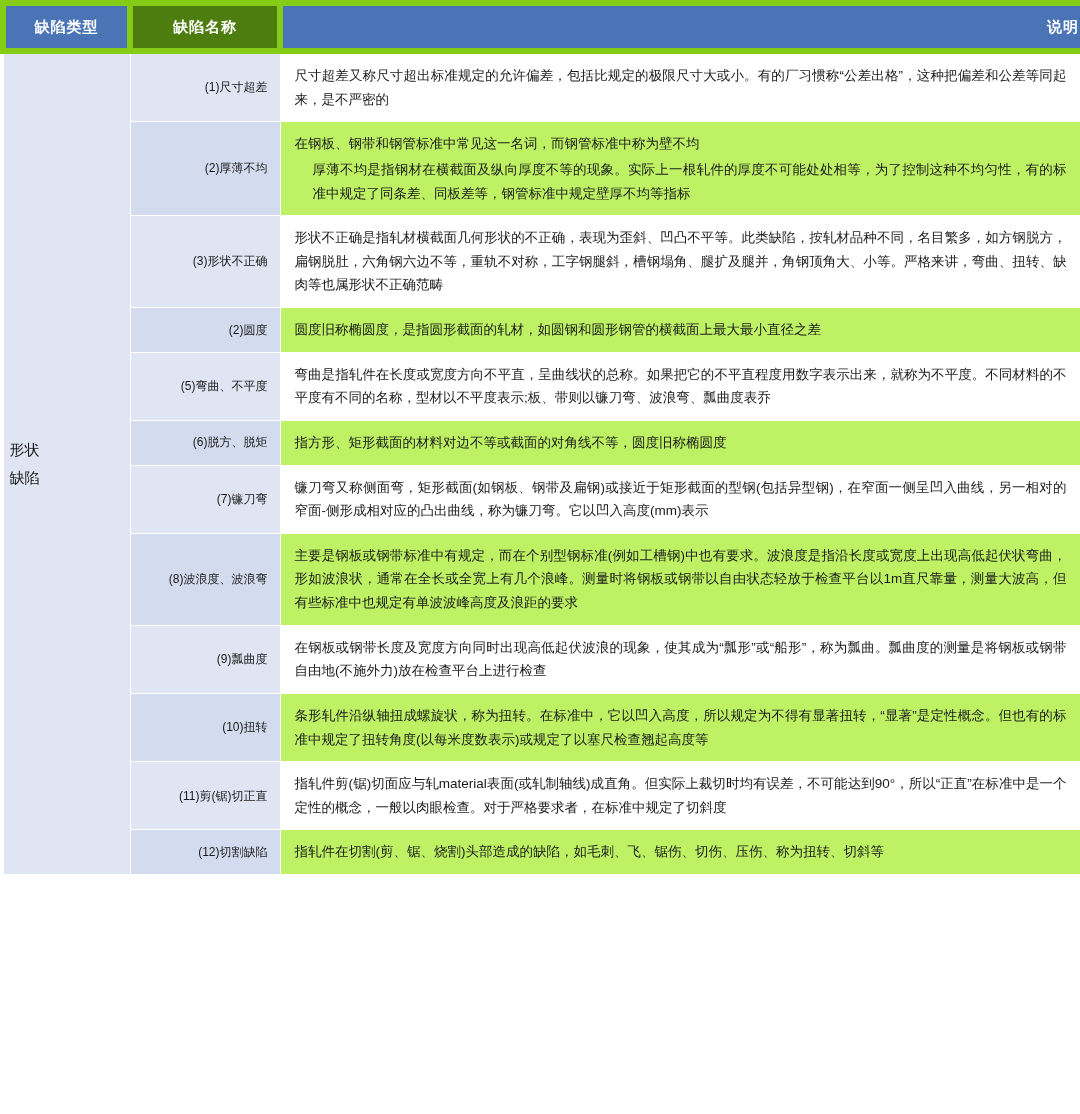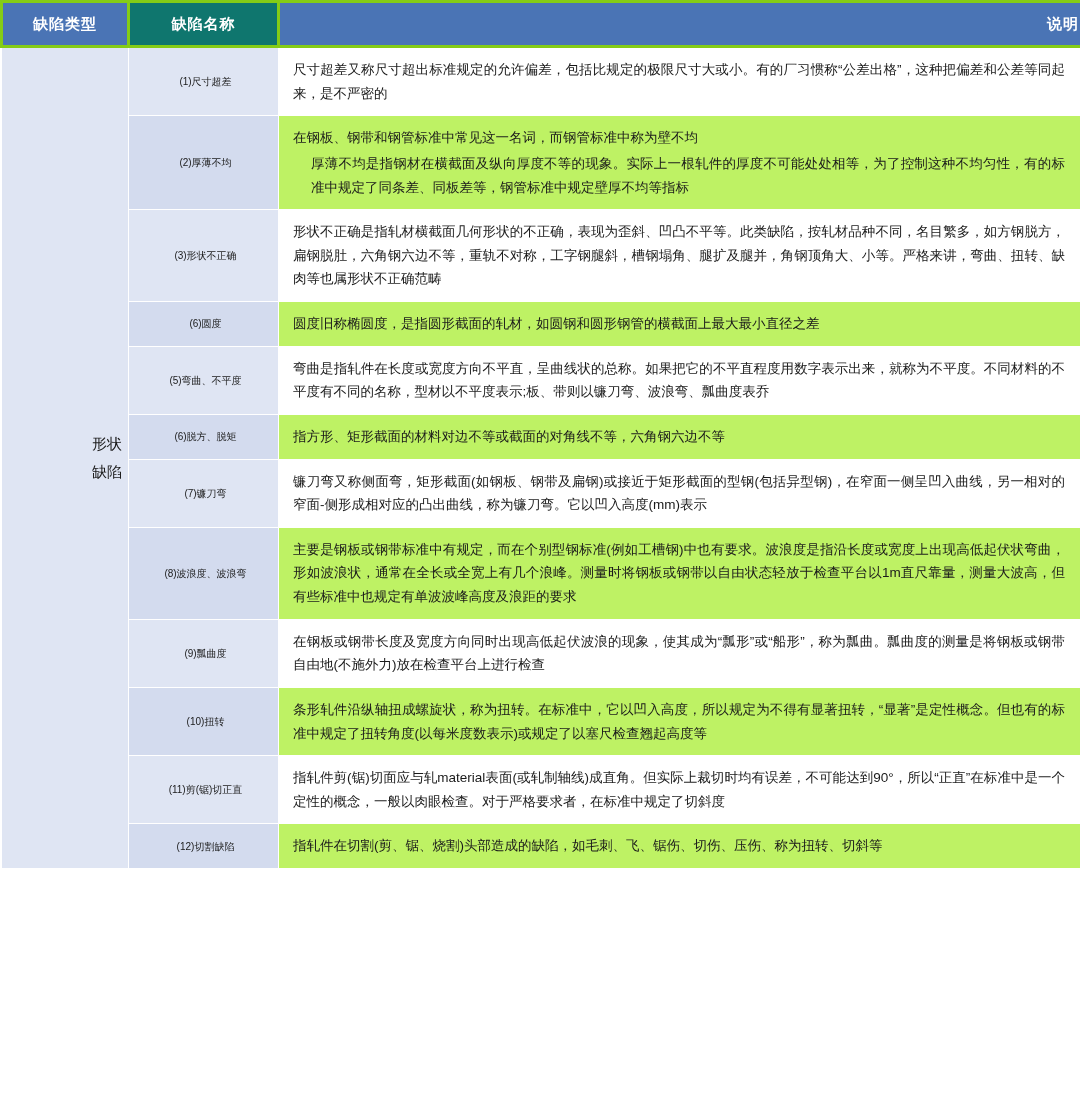--- a/index.html
+++ b/index.html
@@ -26,48 +26,48 @@
   table.defect-table col.c3 { width: 803px; }
 
   thead th {
     background: #4a74b5;
     color: #ffffff;
     font-size: 15px;
     font-weight: bold;
     text-align: center;
     vertical-align: middle;
     height: 40px;
-    border: 3px solid #84cc16;
+    border: 6px solid #84cc16;
     letter-spacing: 1px;
   }
   thead th.th-type { background: #4a74b5; }
-  thead th.th-name { background: #0f766e; }
+  thead th.th-name { background: #4d7c0f; }
   thead th.th-desc { background: #4a74b5; text-align: right; }
 
   td {
     border: 1px solid #ffffff;
     font-size: 13.5px;
     line-height: 1.75;
     color: #1a1a1a;
     vertical-align: middle;
     padding: 10px 12px;
     box-sizing: border-box;
   }
   td.cat-cell {
     background: #dfe5f3;
-    text-align: right;
+    text-align: left;
     font-size: 15px;
     vertical-align: middle;
     line-height: 1.9;
     padding: 0 6px;
   }
   td.name-cell {
     background: #dfe5f3;
-    text-align: center;
-    font-size: 10px;
+    text-align: right;
+    font-size: 12px;
     padding-left: 16px;
     line-height: 1.7;
   }
   td.desc-cell {
     text-align: justify;
     text-justify: inter-ideograph;
     padding-left: 14px;
     padding-right: 16px;
   }
   tr.odd td.desc-cell { background: #ffffff; }
@@ -111,35 +111,35 @@
           <span class="desc-line">厚薄不均是指钢材在横截面及纵向厚度不等的现象。实际上一根轧件的厚度不可能处处相等，为了控制这种不均匀性，有的标准中规定了同条差、同板差等，钢管标准中规定壁厚不均等指标</span>
         </td>
       </tr>
       <tr class="odd">
         <td class="name-cell">(3)形状不正确</td>
         <td class="desc-cell">
           <span class="desc-line">形状不正确是指轧材横截面几何形状的不正确，表现为歪斜、凹凸不平等。此类缺陷，按轧材品种不同，名目繁多，如方钢脱方，扁钢脱肚，六角钢六边不等，重轨不对称，工字钢腿斜，槽钢塌角、腿扩及腿并，角钢顶角大、小等。严格来讲，弯曲、扭转、缺肉等也属形状不正确范畴</span>
         </td>
       </tr>
       <tr class="even">
-        <td class="name-cell">(6)圆度</td>
+        <td class="name-cell">(2)圆度</td>
         <td class="desc-cell">
           <span class="desc-line">圆度旧称椭圆度，是指圆形截面的轧材，如圆钢和圆形钢管的横截面上最大最小直径之差</span>
         </td>
       </tr>
       <tr class="odd">
         <td class="name-cell">(5)弯曲、不平度</td>
         <td class="desc-cell">
           <span class="desc-line">弯曲是指轧件在长度或宽度方向不平直，呈曲线状的总称。如果把它的不平直程度用数字表示出来，就称为不平度。不同材料的不平度有不同的名称，型材以不平度表示;板、带则以镰刀弯、波浪弯、瓢曲度表乔</span>
         </td>
       </tr>
       <tr class="even">
         <td class="name-cell">(6)脱方、脱矩</td>
         <td class="desc-cell">
-          <span class="desc-line">指方形、矩形截面的材料对边不等或截面的对角线不等，六角钢六边不等</span>
+          <span class="desc-line">指方形、矩形截面的材料对边不等或截面的对角线不等，圆度旧称椭圆度</span>
         </td>
       </tr>
       <tr class="odd">
         <td class="name-cell">(7)镰刀弯</td>
         <td class="desc-cell">
           <span class="desc-line">镰刀弯又称侧面弯，矩形截面(如钢板、钢带及扁钢)或接近于矩形截面的型钢(包括异型钢)，在窄面一侧呈凹入曲线，另一相对的窄面-侧形成相对应的凸出曲线，称为镰刀弯。它以凹入高度(mm)表示</span>
         </td>
       </tr>
       <tr class="even">
         <td class="name-cell">(8)波浪度、波浪弯</td>

